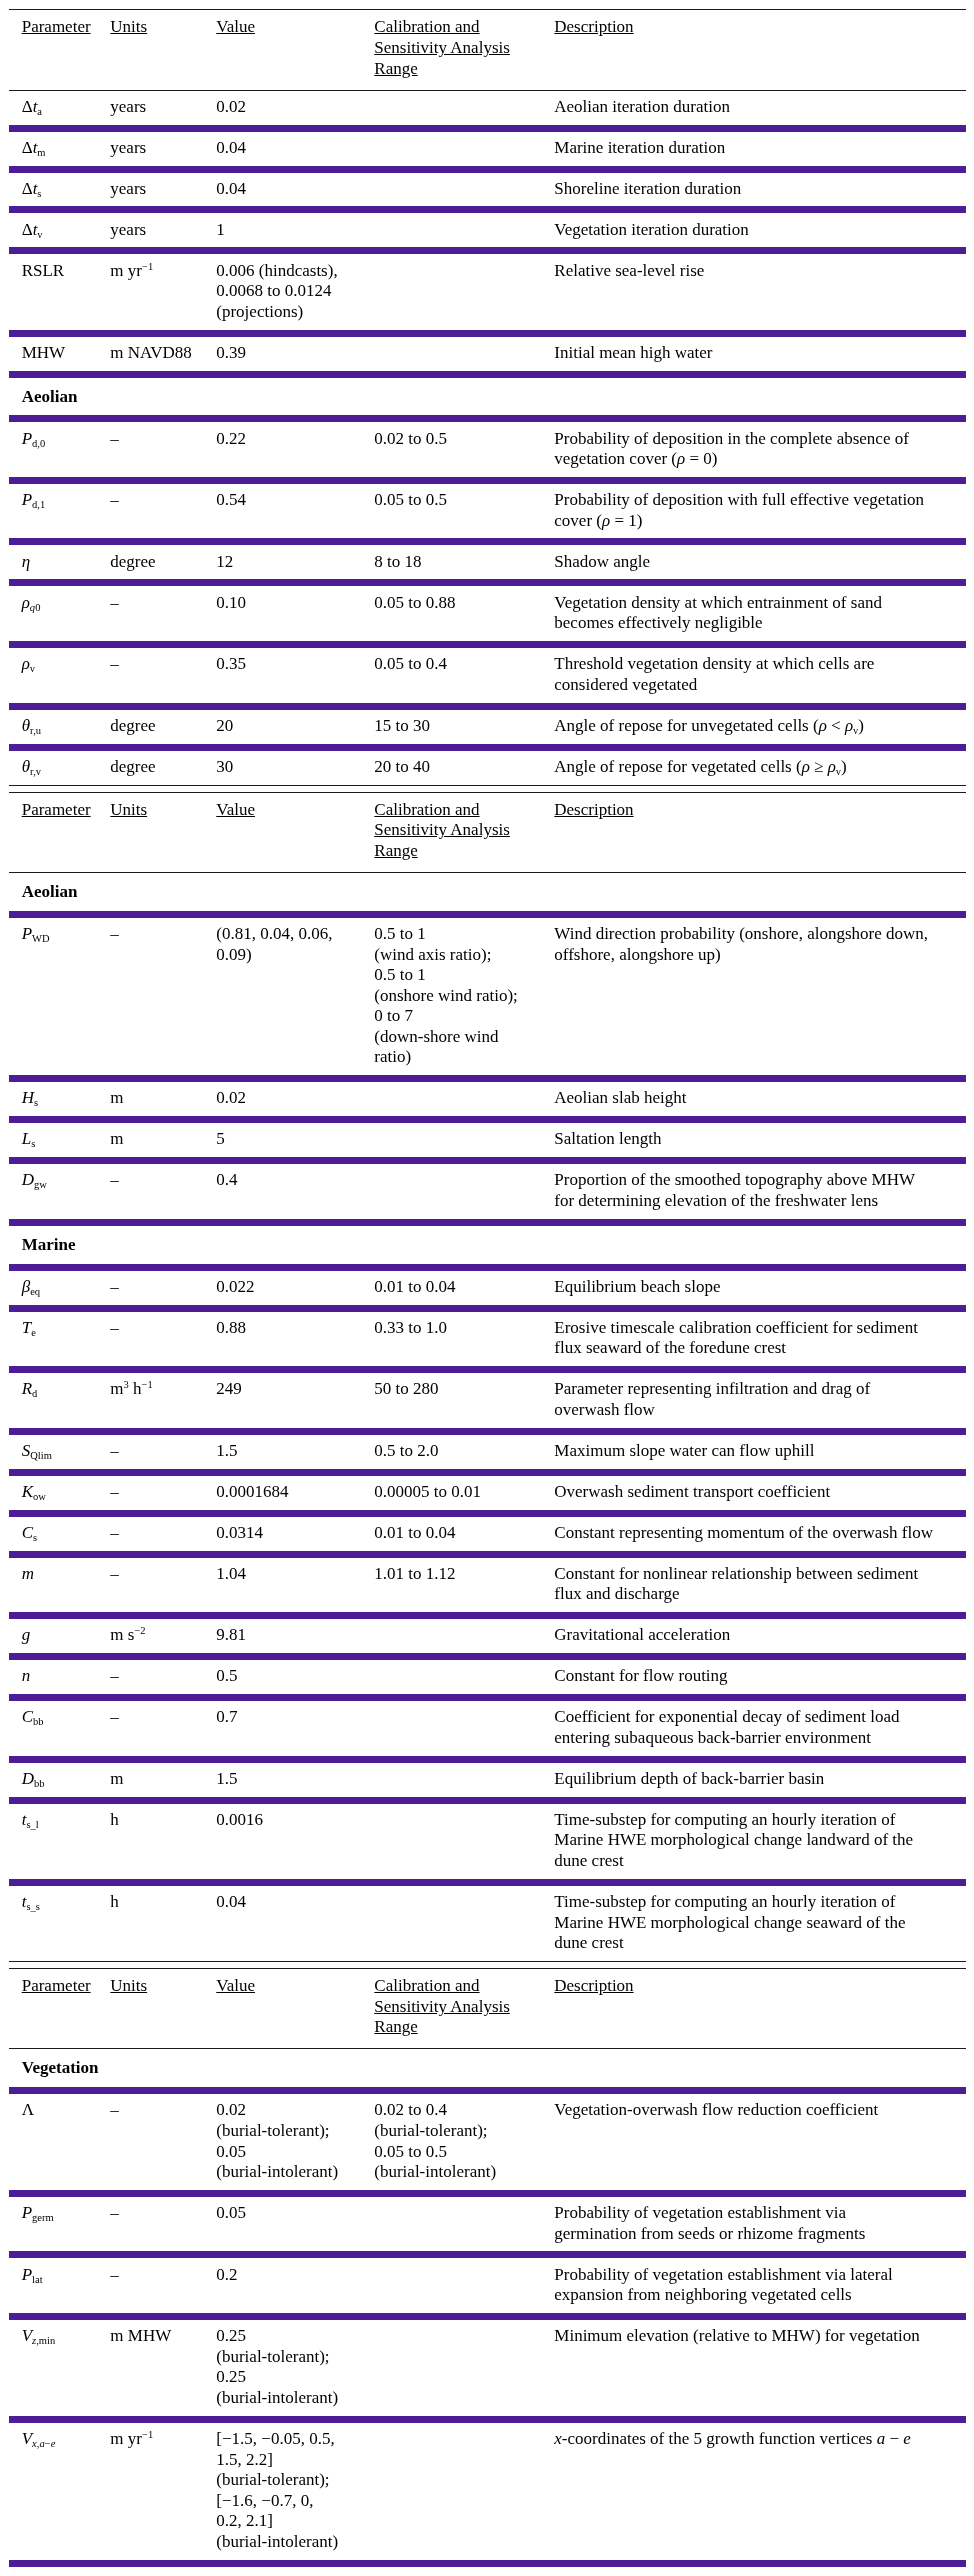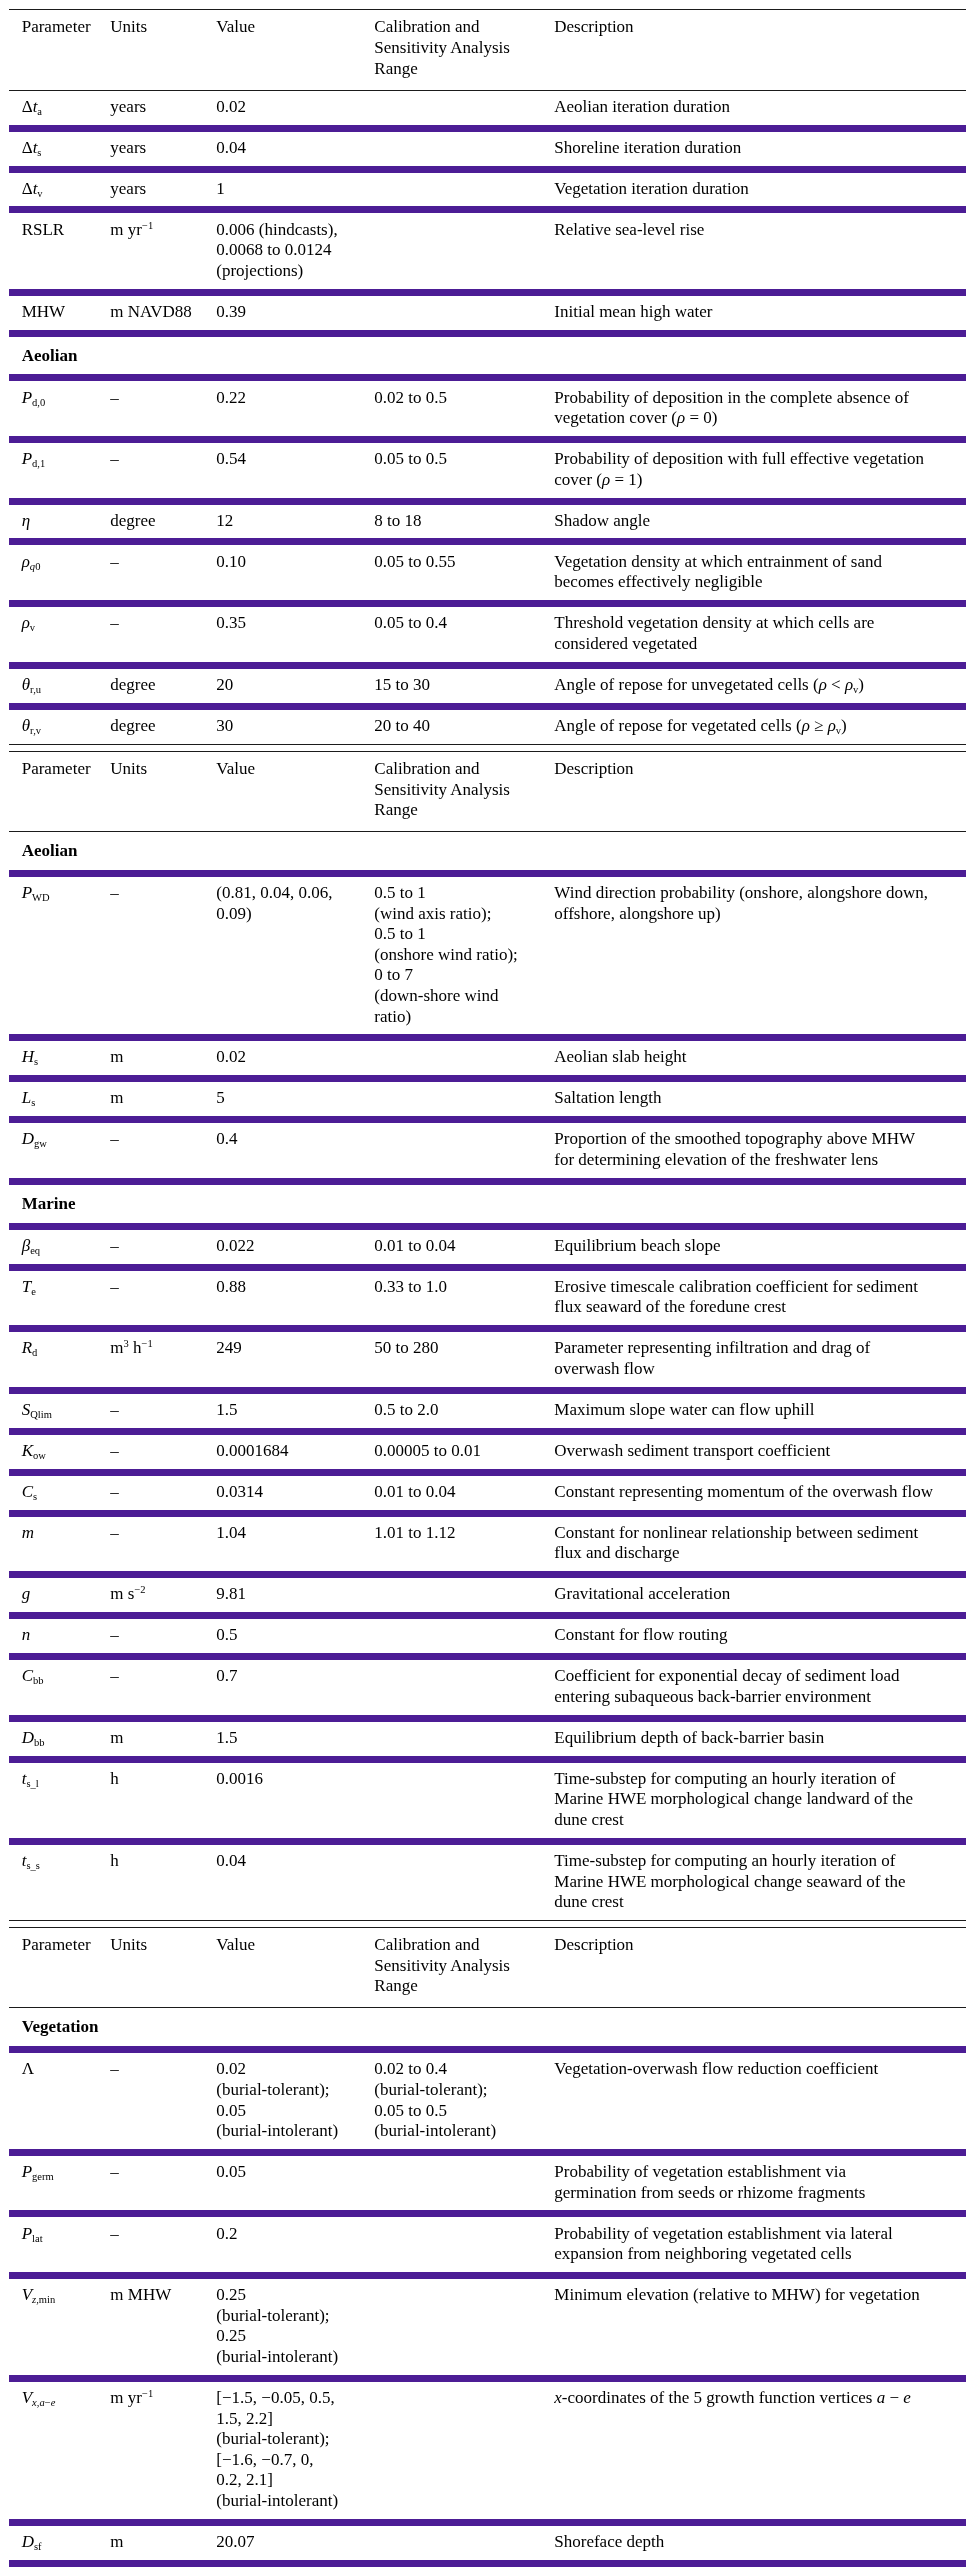--- a/index.html
+++ b/index.html
@@ -23,21 +23,21 @@
   .ptable thead tr { border-bottom: 1px solid #1b1b1b; }
   .ptable tbody tr:last-child { border-bottom: 1.5px solid #1b1b1b; }
   .ptable th, .ptable td {
     vertical-align: top;
     text-align: left;
     font-weight: normal;
     padding: 6.2px 5.2px 7.2px 0;
     white-space: pre-line;
     overflow: hidden;
   }
-  .ptable th { padding-top: 7.2px; padding-bottom: 10.3px; }
+  .ptable th { padding-top: 7.2px; padding-bottom: 10.3px; text-decoration: underline; }
   .ptable th:first-child, .ptable td:first-child { padding-left: 12.4px; }
   .col-param { width: 101px; }
   .col-units { width: 106px; }
   .col-value { width: 158px; }
   .col-range { width: 180px; }
   .col-desc  { width: 412px; }
   td.section { font-weight: bold; padding-top: 9px; padding-bottom: 8.2px; }
   sub, sup { font-size: 0.62em; line-height: 0; }
   sub { vertical-align: -0.25em; }
   sup { vertical-align: 0.55em; }
@@ -69,20 +69,27 @@
         </thead>
         <tbody>
           <tr>
             <td>Δ<i>t</i><sub>a</sub></td>
             <td>years</td>
             <td>0.02</td>
             <td></td>
             <td>Aeolian iteration duration</td>
           </tr>
           <tr>
+            <td>Δ<i>t</i><sub>m</sub></td>
+            <td>years</td>
+            <td>0.04</td>
+            <td></td>
+            <td>Marine iteration duration</td>
+          </tr>
+          <tr>
             <td>Δ<i>t</i><sub>s</sub></td>
             <td>years</td>
             <td>0.04</td>
             <td></td>
             <td>Shoreline iteration duration</td>
           </tr>
           <tr>
             <td>Δ<i>t</i><sub>v</sub></td>
             <td>years</td>
             <td>1</td>
@@ -128,21 +135,21 @@
             <td><i>η</i></td>
             <td>degree</td>
             <td>12</td>
             <td>8 to 18</td>
             <td>Shadow angle</td>
           </tr>
           <tr>
             <td><i>ρ</i><sub><i>q</i>0</sub></td>
             <td>–</td>
             <td>0.10</td>
-            <td>0.05 to 0.55</td>
+            <td>0.05 to 0.88</td>
             <td>Vegetation density at which entrainment of sand
 becomes effectively negligible</td>
           </tr>
           <tr>
             <td><i>ρ</i><sub>v</sub></td>
             <td>–</td>
             <td>0.35</td>
             <td>0.05 to 0.4</td>
             <td>Threshold vegetation density at which cells are
 considered vegetated</td>

